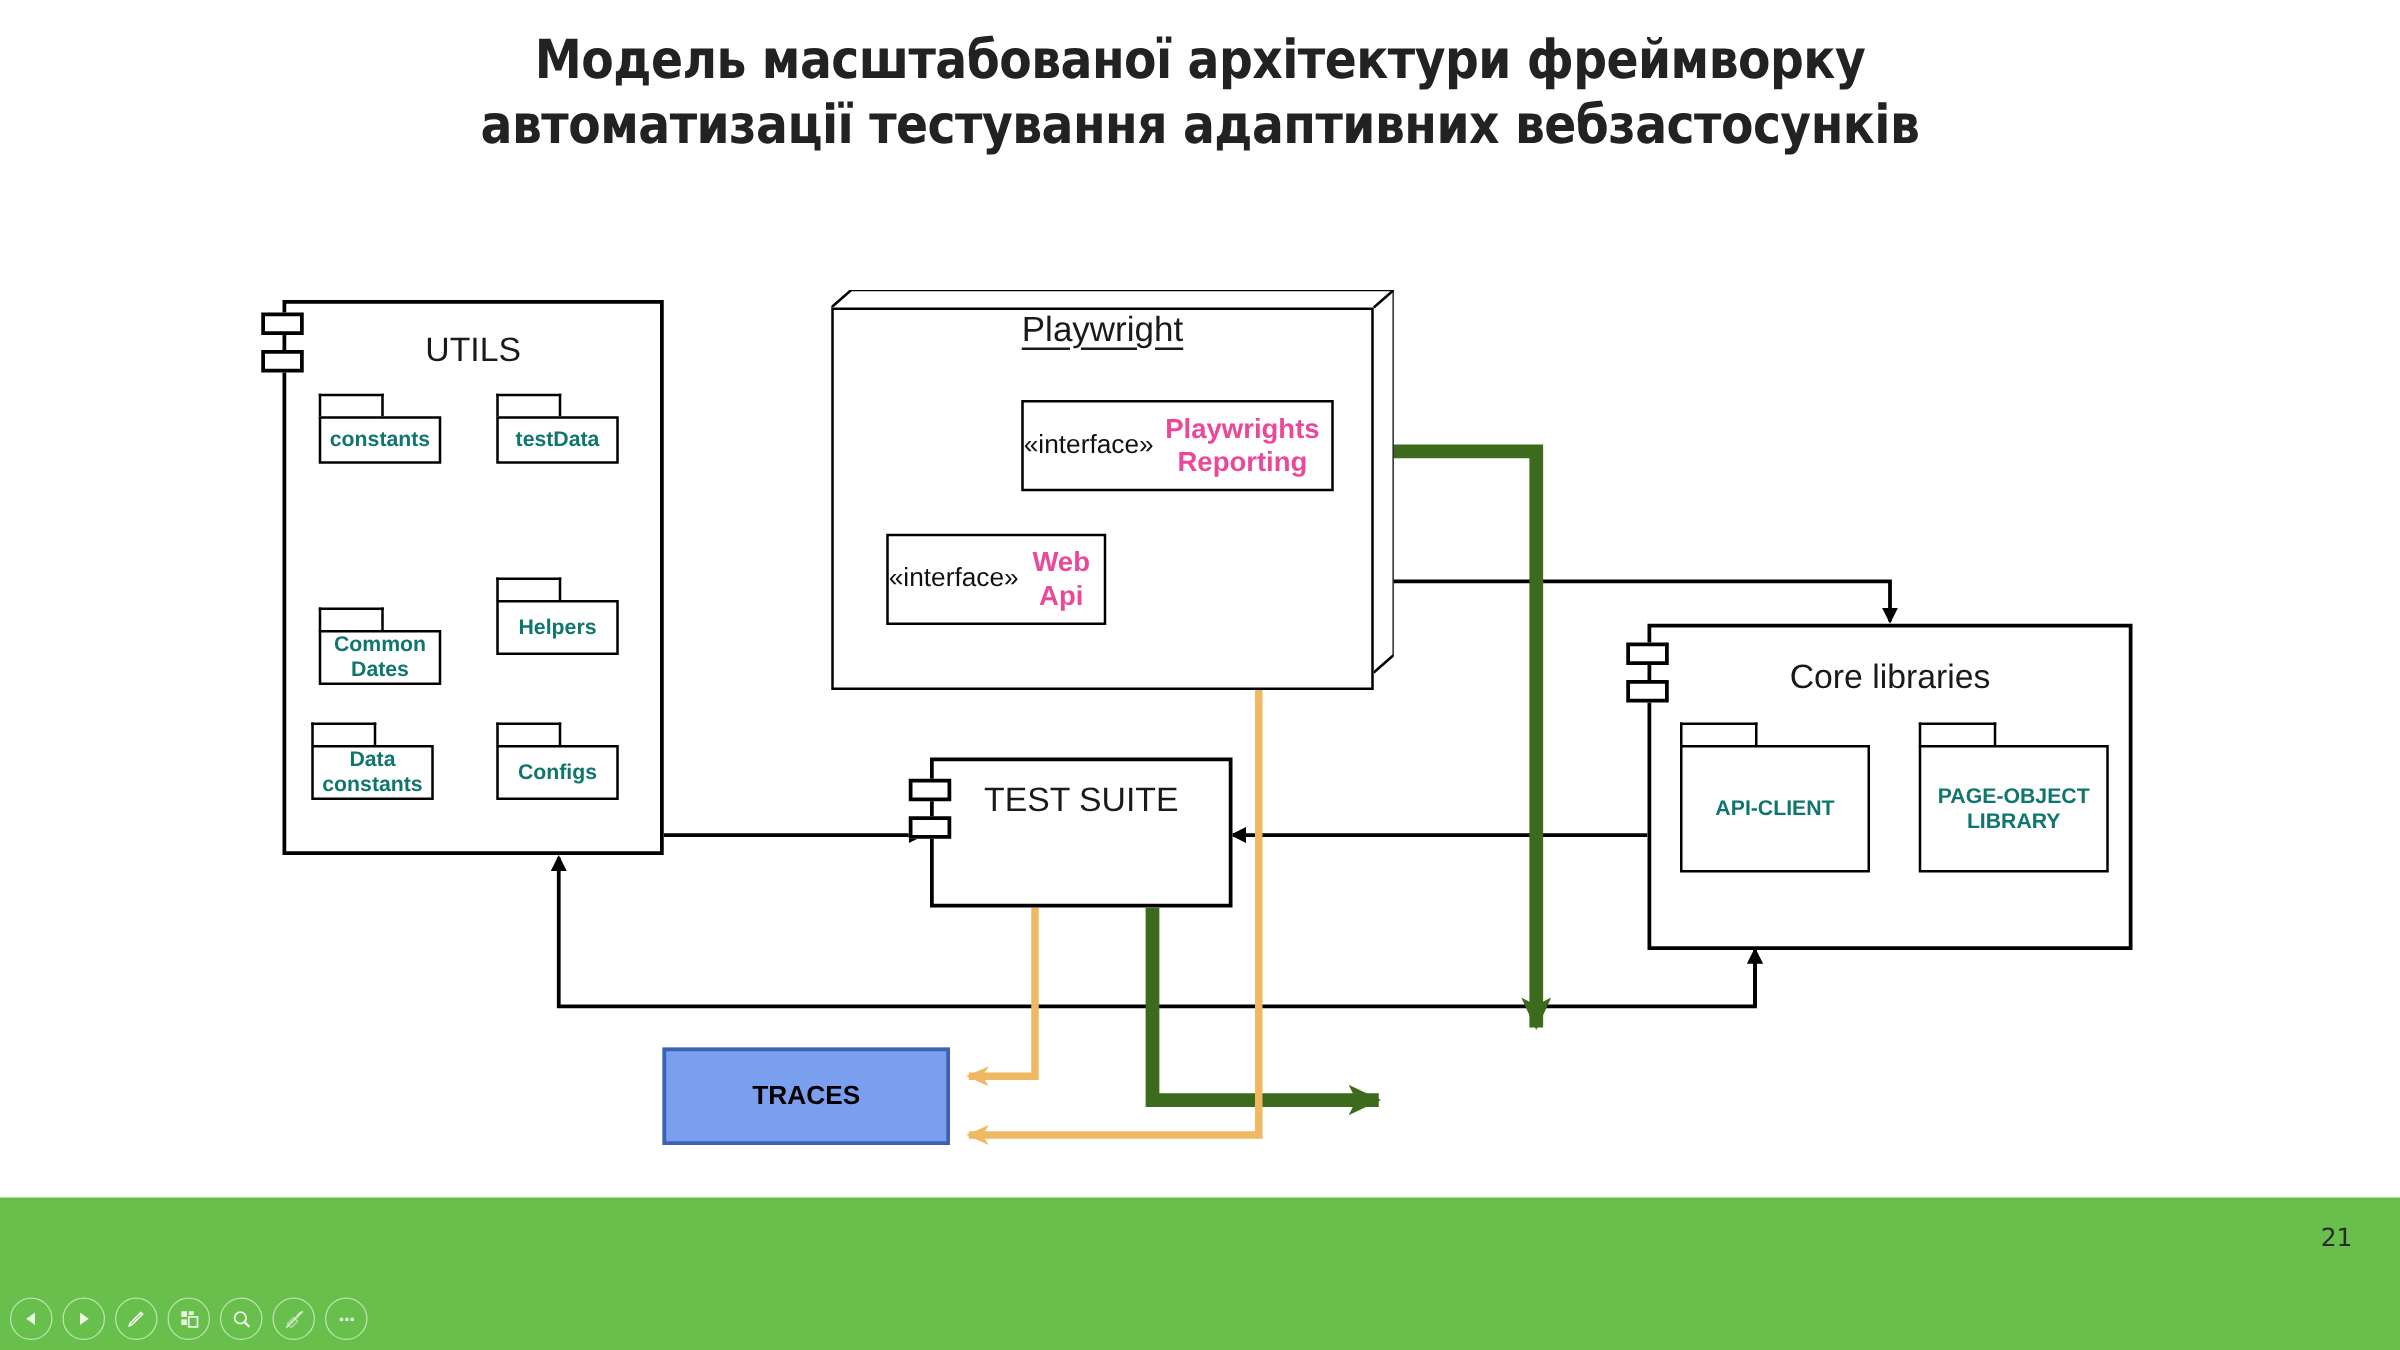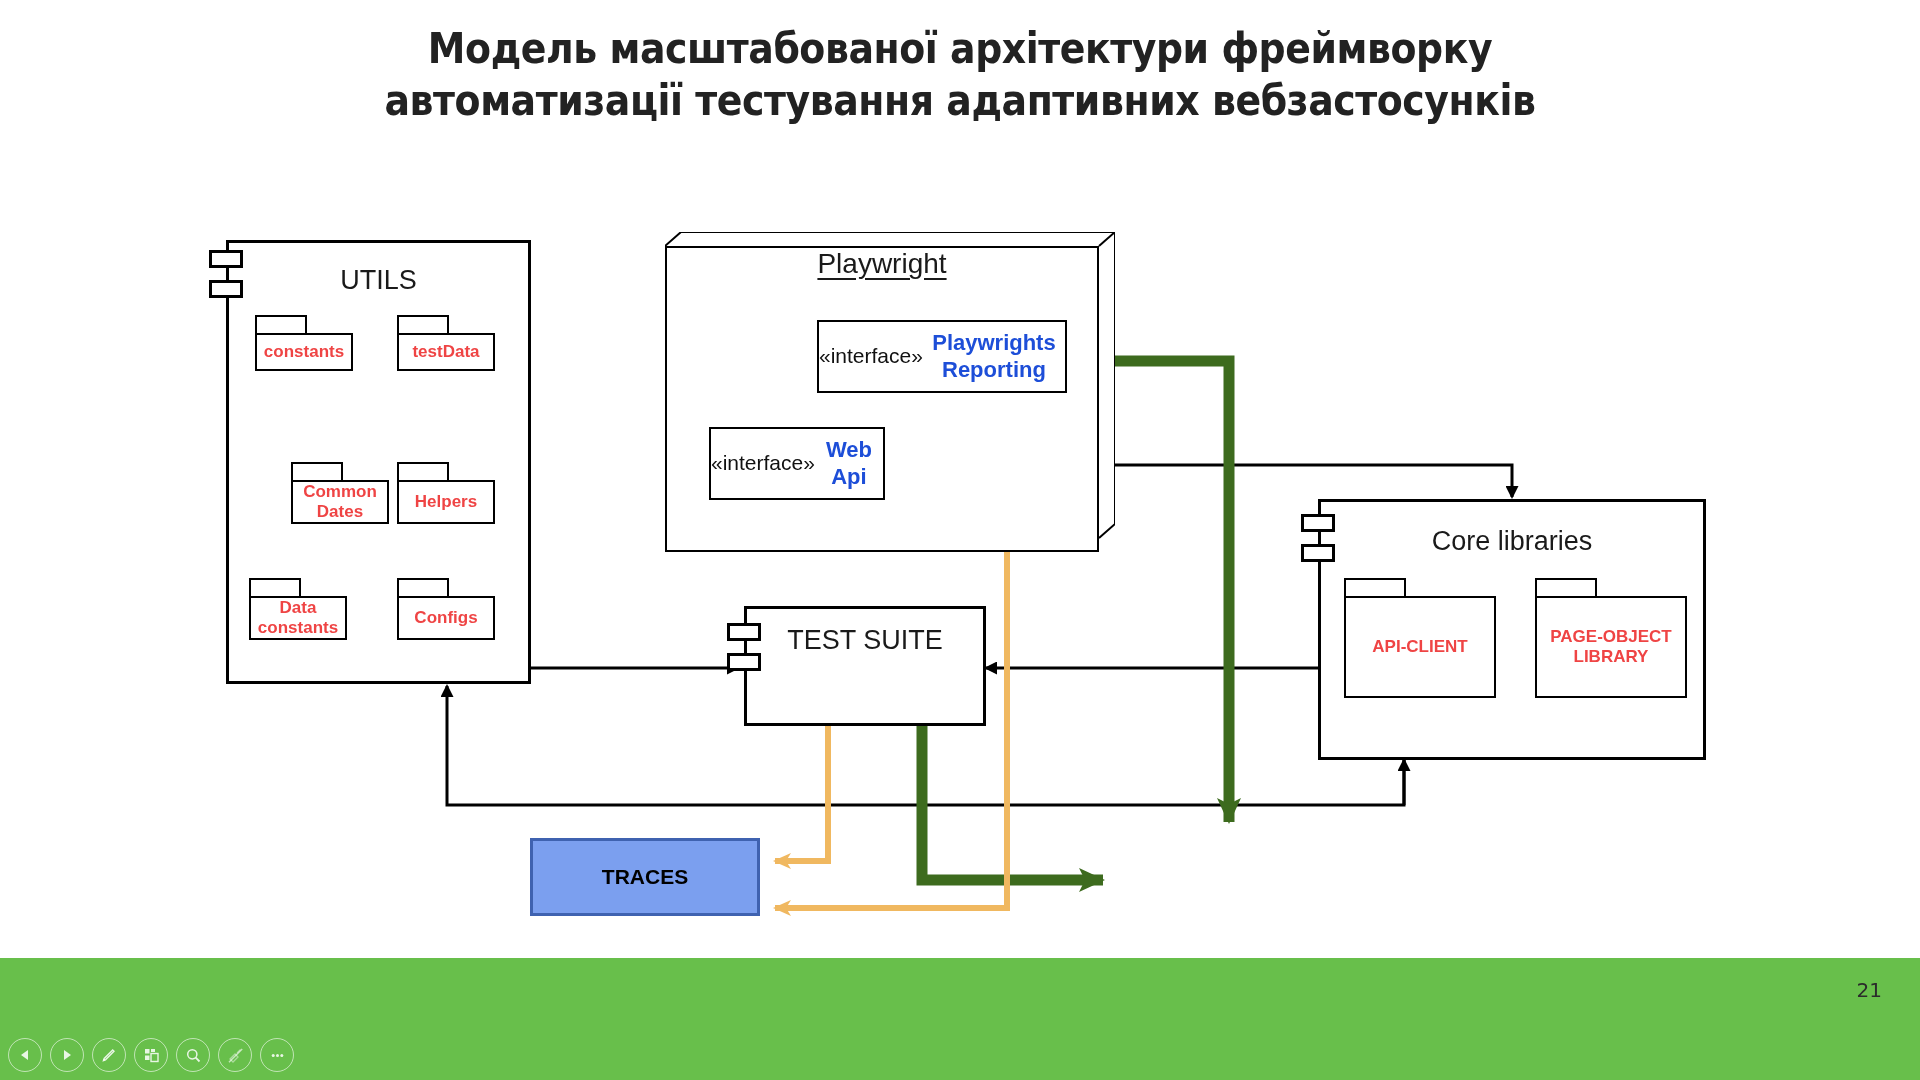--- a/index.html
+++ b/index.html
@@ -74,37 +74,37 @@
     background: #ffffff;
     border: 2px solid #000000;
     border-bottom: none;
   }
   .pkg .body {
     position: absolute; left: 0; top: 18px; right: 0; bottom: 0;
     background: #ffffff;
     border: 2px solid #000000;
     display: flex; align-items: center; justify-content: center;
     text-align: center;
-    font-size: 17px; font-weight: bold; color: #ef4444;
+    font-size: 17px; font-weight: bold; color: #0f766e;
     line-height: 1.15;
     white-space: pre-line;
     padding: 0 4px;
   }
 
   
   .iface {
     position: absolute;
     background: #ffffff;
     border: 2px solid #000000;
     display: flex; flex-direction: row;
     align-items: center; justify-content: center;
     text-align: center;
   }
   .iface .stereo { font-size: 21px; color: #111111; line-height: 1.15; }
-  .iface .iname  { font-size: 22px; font-weight: bold; color: #1d4ed8; line-height: 1.2; }
+  .iface .iname  { font-size: 22px; font-weight: bold; color: #ec4899; line-height: 1.2; }
 
   
   .bluebox {
     position: absolute;
     background: #7B9FEF;
     border: 3px solid #3F62B0;
     display: flex; align-items: center; justify-content: center;
     text-align: center;
     font-size: 21px; font-weight: bold; color: #000000;
     line-height: 1.25;
@@ -208,21 +208,21 @@
 
     <div class="pkg" style="left:255px; top:315px; width:98px; height:56px;">
       <div class="tab" style="width:52px;"></div>
       <div class="body">constants</div>
     </div>
     <div class="pkg" style="left:397px; top:315px; width:98px; height:56px;">
       <div class="tab" style="width:52px;"></div>
       <div class="body">testData</div>
     </div>
 
-    <div class="pkg" style="left:255px; top:462px; width:98px; height:62px;margin-left:36px;">
+    <div class="pkg" style="left:255px; top:486px; width:98px; height:62px;">
       <div class="tab" style="width:52px;"></div>
       <div class="body">Common
 Dates</div>
     </div>
     <div class="pkg" style="left:397px; top:462px; width:98px; height:62px;">
       <div class="tab" style="width:52px;"></div>
       <div class="body">Helpers</div>
     </div>
 
     <div class="pkg" style="left:249px; top:578px; width:98px; height:62px;">

